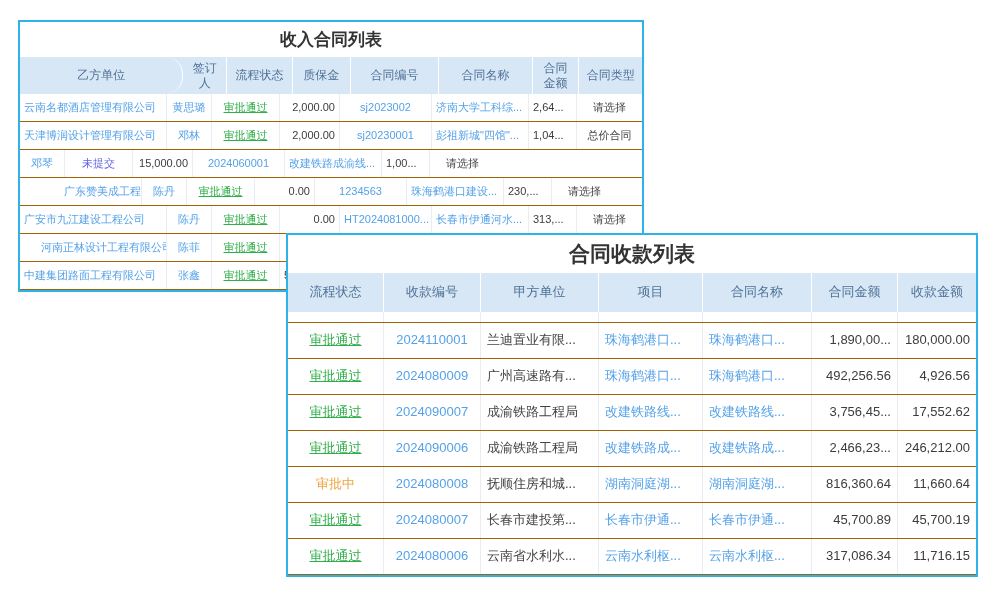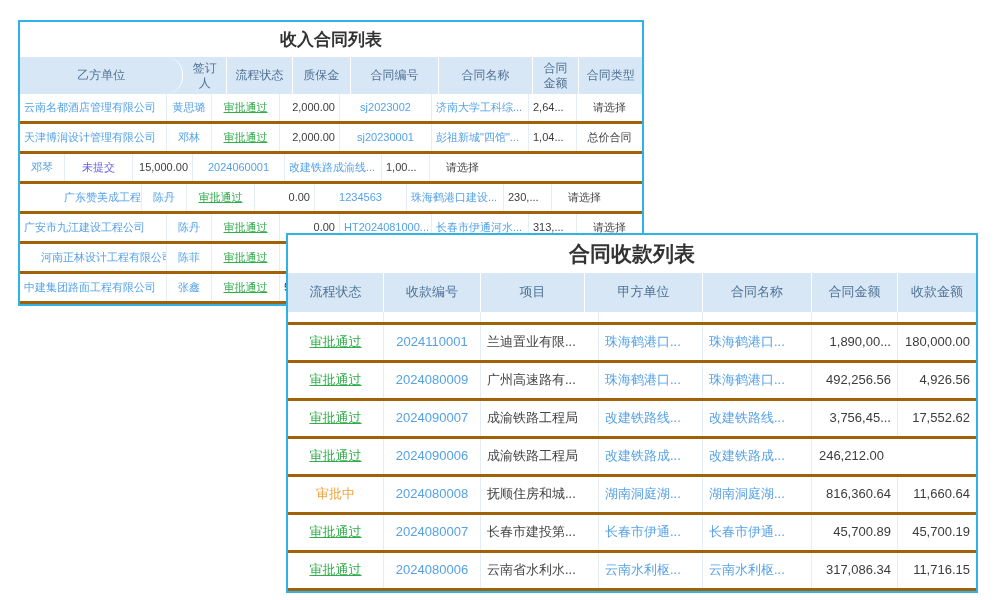--- a/index.html
+++ b/index.html
@@ -26,21 +26,21 @@
   .hcell {
     display:flex; align-items:center; justify-content:center;
     text-align:center; color:#4f7296; box-sizing:border-box;
     border-right:1px solid #ffffff; padding:0 5px; line-height:1.25;
     overflow:hidden;
   }
   .hcell:last-child { border-right:none; }
   #table1 .hcell { height:37px; font-size:12px; }
   #table2 .hcell { height:39px; font-size:13px; }
 
-  .trow { display:flex; border-bottom:3px solid #a16207; background:#ffffff; }
+  .trow { display:flex; border-bottom:1px solid #a16207; background:#ffffff; }
   .tcell {
     box-sizing:border-box; padding:0 4px; overflow:hidden; white-space:nowrap;
     border-right:1px solid #e6edf5; color:#3c3c3c;
   }
   .tcell:last-child { border-right:none; }
   #table1 .trow  { height:27px; }
   #table1 .tcell { font-size:11px; line-height:26px; }
   #table2 .trow  { height:35px; }
   #table2 .tcell { font-size:13px; line-height:34px; padding:0 6px; }
   #table2 .trow.thin { height:10px; }
@@ -144,22 +144,22 @@
           <div class="tcell al-c st-plain" style="width: 65px;"></div>
         </div>
       </div>
   </div>
 
   <div class="tbl" id="table2">
     <div class="tbl-title">合同收款列表</div>
     <div class="tbl-header">
         <div class="hcell" style="width: 96px;">流程状态</div>
         <div class="hcell" style="width: 97px;">收款编号</div>
+        <div class="hcell" style="width: 118px;">甲方单位</div>
         <div class="hcell" style="width: 104px;">项目</div>
-        <div class="hcell" style="width: 118px;">甲方单位</div>
         <div class="hcell" style="width: 109px;">合同名称</div>
         <div class="hcell" style="width: 86px;">合同金额</div>
         <div class="hcell" style="width: 78px;">收款金额</div>
       </div>
     <div class="tbl-body">
         <div class="trow thin">
           <div class="tcell al-c st-status" style="width: 96px;"></div>
           <div class="tcell al-c st-link" style="width: 97px;"></div>
           <div class="tcell al-l st-plain" style="width: 118px;"></div>
           <div class="tcell al-l st-link" style="width: 104px;"></div>
@@ -193,20 +193,21 @@
           <div class="tcell al-l st-link" style="width: 109px;">改建铁路线...</div>
           <div class="tcell al-r st-num" style="width: 86px;">3,756,45...</div>
           <div class="tcell al-r st-num" style="width: 78px;">17,552.62</div>
         </div>
         <div class="trow">
           <div class="tcell al-c st-status status-approved" style="width: 96px;">审批通过</div>
           <div class="tcell al-c st-link" style="width: 97px;">2024090006</div>
           <div class="tcell al-l st-plain" style="width: 118px;">成渝铁路工程局</div>
           <div class="tcell al-l st-link" style="width: 104px;">改建铁路成...</div>
           <div class="tcell al-l st-link" style="width: 109px;">改建铁路成...</div>
+          <div class="tcell al-r st-num" style="width: 86px;">2,466,23...</div>
           <div class="tcell al-r st-num" style="width: 78px;">246,212.00</div>
         </div>
         <div class="trow">
           <div class="tcell al-c st-status status-pending" style="width: 96px;">审批中</div>
           <div class="tcell al-c st-link" style="width: 97px;">2024080008</div>
           <div class="tcell al-l st-plain" style="width: 118px;">抚顺住房和城...</div>
           <div class="tcell al-l st-link" style="width: 104px;">湖南洞庭湖...</div>
           <div class="tcell al-l st-link" style="width: 109px;">湖南洞庭湖...</div>
           <div class="tcell al-r st-num" style="width: 86px;">816,360.64</div>
           <div class="tcell al-r st-num" style="width: 78px;">11,660.64</div>

